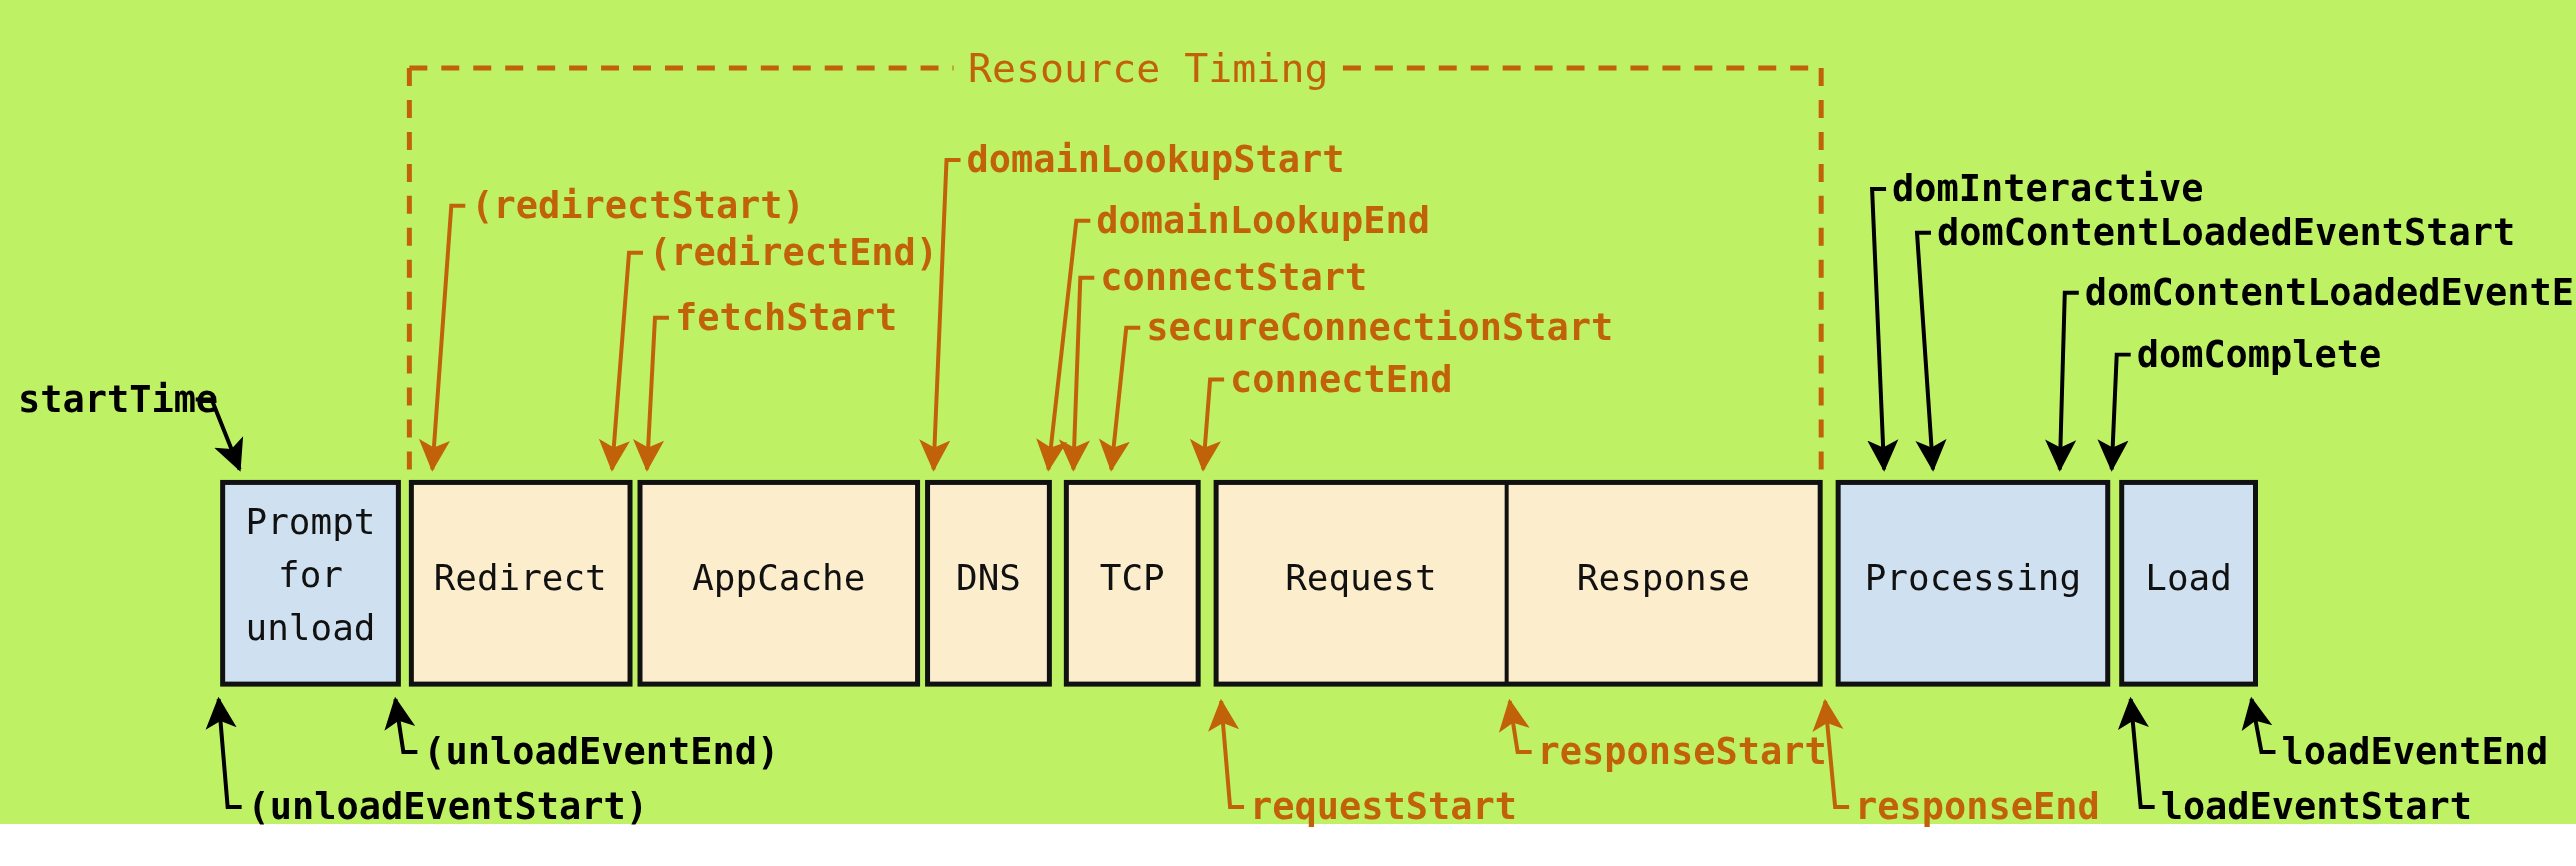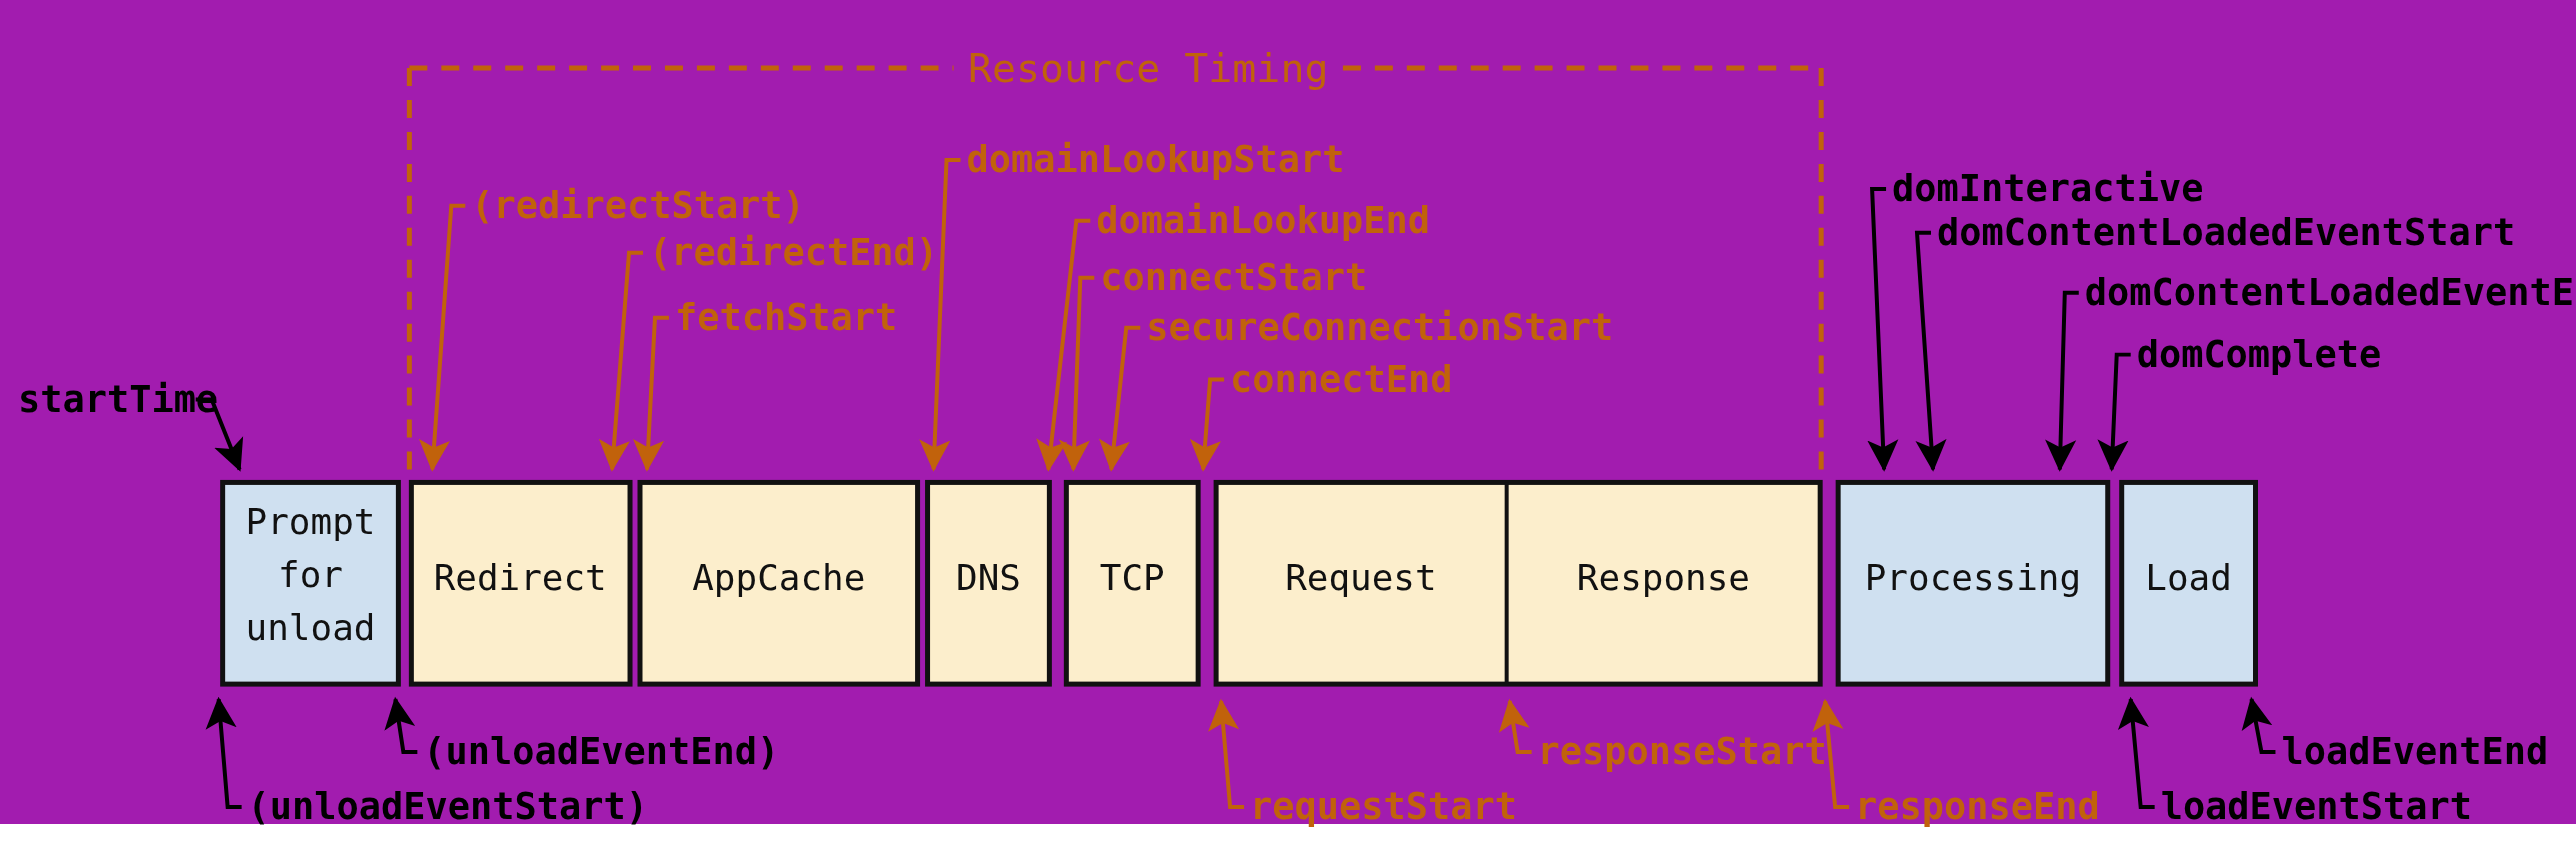--- a/index.html
+++ b/index.html
@@ -11,21 +11,21 @@
   body {
     width: 2576px;
     height: 867px;
     font-family: "DejaVu Sans Mono", monospace;
     overflow: hidden;
   }
   #stage {
     position: relative;
     width: 2576px;
     height: 824px;
-    background: #a21caf;
+    background: #bef264;
   }
   svg#diagram {
     position: absolute;
     left: 0;
     top: 0;
     width: 2576px;
     height: 867px;
     display: block;
   }
   .phase-label {

